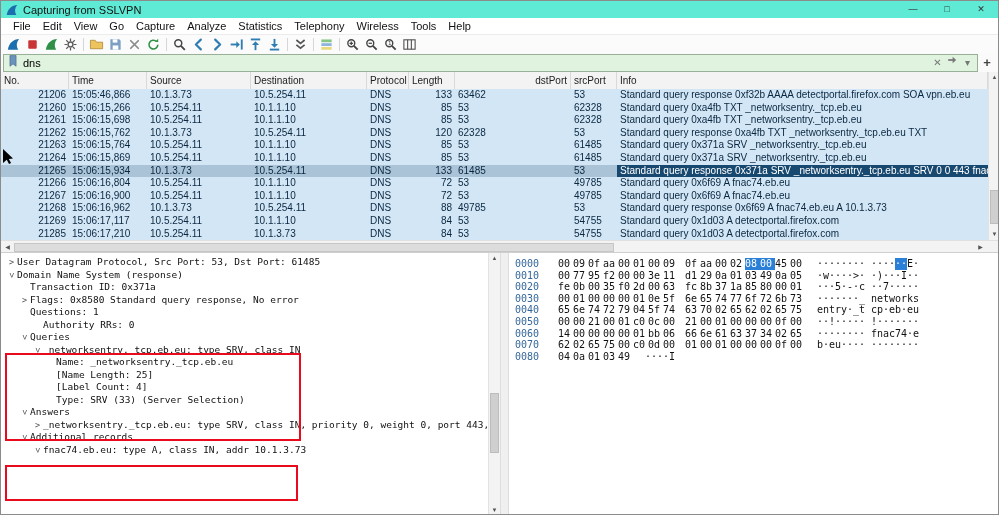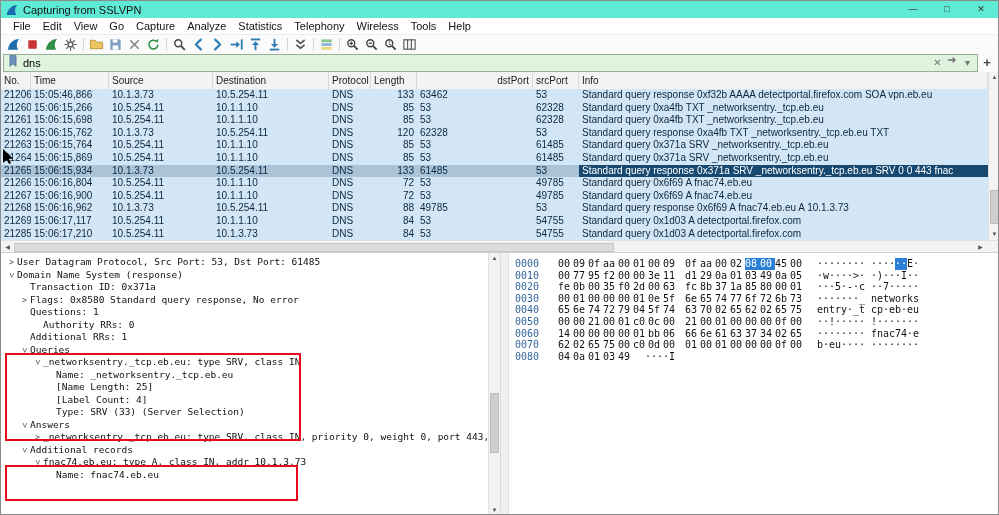--- a/index.html
+++ b/index.html
@@ -35,21 +35,21 @@
   .fplus{width:18px;text-align:center;font-size:13px;font-weight:bold;color:#444;}
   
   .phead{position:absolute;top:71px;left:0;width:987px;height:17px;display:flex;background:#f3f3f3;
          border-bottom:1px solid #d9d9d9;font:10px/17px "Liberation Sans",sans-serif;color:#222;}
   .hcell{border-right:1px solid #d9d9d9;padding:0 3px;box-sizing:border-box;overflow:hidden;flex:none;}
   
   .plist{position:absolute;top:88px;left:0;width:987px;height:151px;overflow:hidden;background:#fff;}
   .prow{display:flex;height:12.6px;line-height:12.6px;background:var(--rowbg);color:var(--rowtx);
         font:10px/12.6px "Liberation Sans",sans-serif;white-space:nowrap;}
   .pcell{overflow:hidden;flex:none;padding:0 3px;box-sizing:border-box;}
-  .c-no{width:30px;text-align:right;}
+  .c-no{width:68px;text-align:right;}
   .c-time{width:78px;}
   .c-source{width:104px;}
   .c-destination{width:116px;}
   .c-protocol{width:42px;}
   .c-length{width:46px;text-align:right;}
   .c-dstport{width:116px;}
   .c-srcport{width:46px;}
   .c-info{flex:1 1 auto;}
   .hcell.c-no,.hcell.c-length{text-align:left;}
   .hcell.c-dstport{text-align:right;}
@@ -432,32 +432,30 @@
 
   <div class="topsplit"></div>
 
   <div class="dpane" id="dpane">
       <div class="dline" style="padding-left: 5px;"><span class="darrow">&gt;</span><span class="dtext">User Datagram Protocol, Src Port: 53, Dst Port: 61485</span></div>
       <div class="dline" style="padding-left: 5px;"><span class="darrow open">&gt;</span><span class="dtext">Domain Name System (response)</span></div>
       <div class="dline" style="padding-left: 18px;"><span class="darrow"></span><span class="dtext">Transaction ID: 0x371a</span></div>
       <div class="dline" style="padding-left: 18px;"><span class="darrow">&gt;</span><span class="dtext">Flags: 0x8580 Standard query response, No error</span></div>
       <div class="dline" style="padding-left: 18px;"><span class="darrow"></span><span class="dtext">Questions: 1</span></div>
       <div class="dline" style="padding-left: 18px; margin-left: 13px;"><span class="darrow"></span><span class="dtext">Authority RRs: 0</span></div>
-      <div class="dline" style="padding-left: 18px;"><span class="darrow"></span><span class="dtext">Additional RRs: 1</span></div>
       <div class="dline" style="padding-left: 18px;"><span class="darrow open">&gt;</span><span class="dtext">Queries</span></div>
       <div class="dline" style="padding-left: 31px;"><span class="darrow open">&gt;</span><span class="dtext">_networksentry._tcp.eb.eu: type SRV, class IN</span></div>
       <div class="dline" style="padding-left: 44px;"><span class="darrow"></span><span class="dtext">Name: _networksentry._tcp.eb.eu</span></div>
       <div class="dline" style="padding-left: 44px;"><span class="darrow"></span><span class="dtext">[Name Length: 25]</span></div>
       <div class="dline" style="padding-left: 44px;"><span class="darrow"></span><span class="dtext">[Label Count: 4]</span></div>
       <div class="dline" style="padding-left: 44px;"><span class="darrow"></span><span class="dtext">Type: SRV (33) (Server Selection)</span></div>
       <div class="dline" style="padding-left: 18px;"><span class="darrow open">&gt;</span><span class="dtext">Answers</span></div>
       <div class="dline" style="padding-left: 31px;"><span class="darrow">&gt;</span><span class="dtext">_networksentry._tcp.eb.eu: type SRV, class IN, priority 0, weight 0, port 443, target</span></div>
       <div class="dline" style="padding-left: 18px;"><span class="darrow open">&gt;</span><span class="dtext">Additional records</span></div>
       <div class="dline" style="padding-left: 31px;"><span class="darrow open">&gt;</span><span class="dtext">fnac74.eb.eu: type A, class IN, addr 10.1.3.73</span></div>
-      <div class="dline" style="padding-left: 44px;"><span class="darrow"></span><span class="dtext">Name: fnac74.eb.eu</span></div>
     </div>
 
   <div class="dscroll">
     <span class="sarrow" style="top:0">▲</span>
     <div class="sthumb" style="top:140px;height:60px"></div>
     <span class="sarrow" style="bottom:0">▼</span>
   </div>
 
   <div class="vsplit"></div>
 

